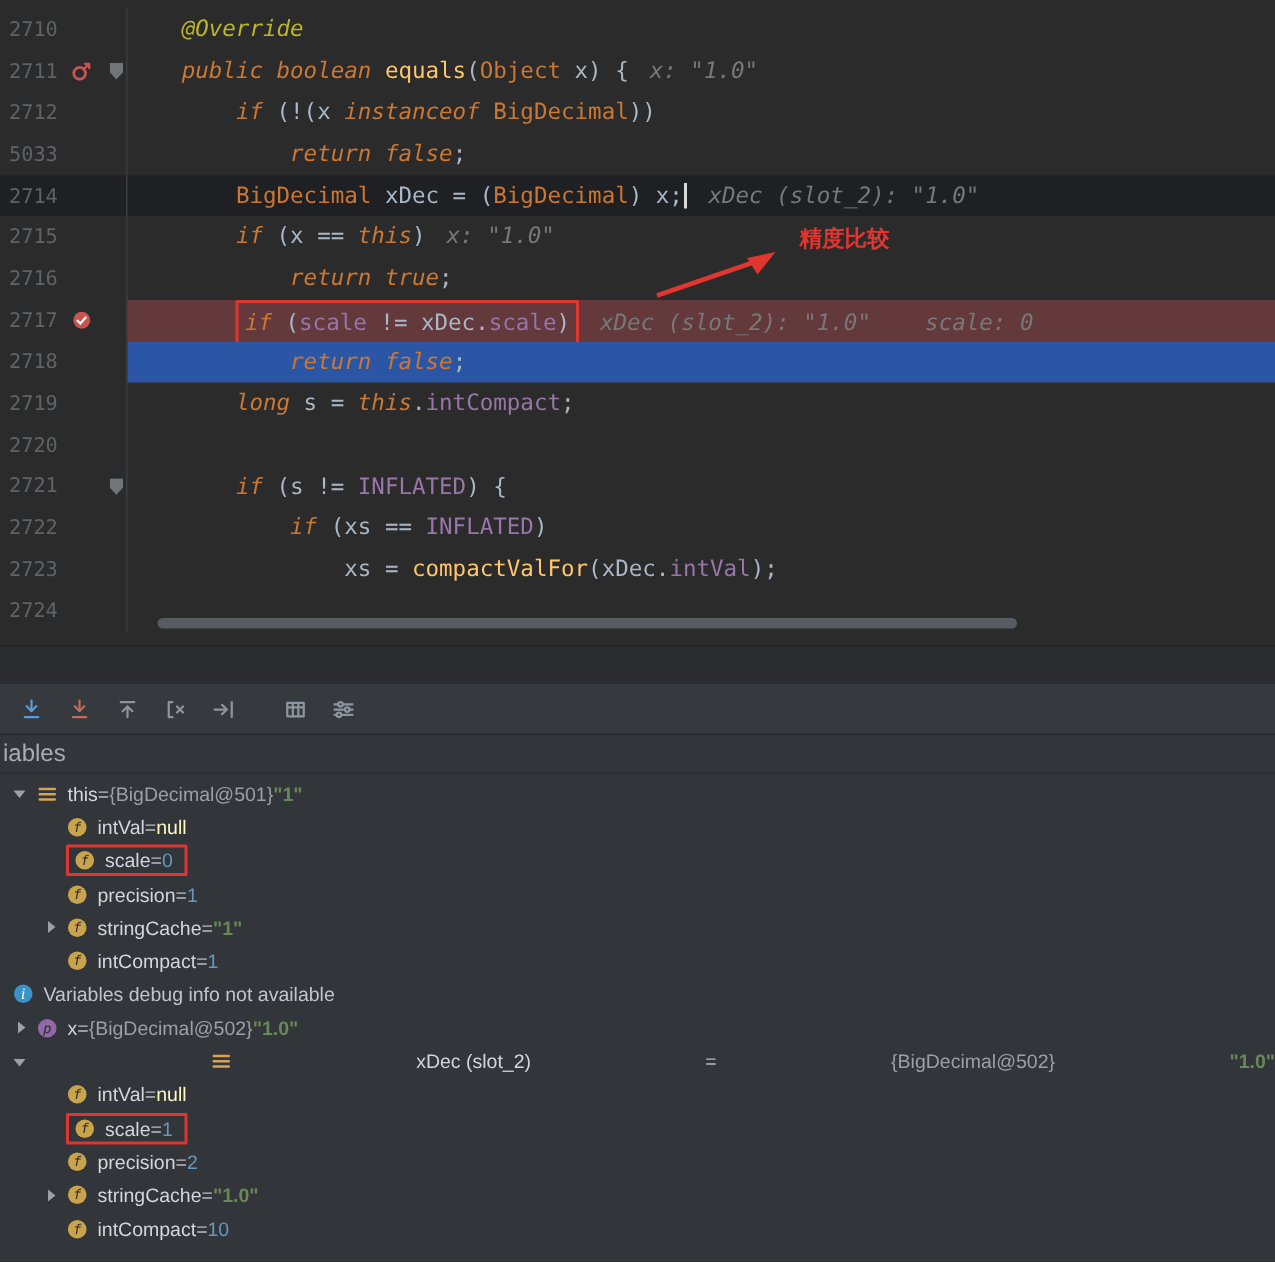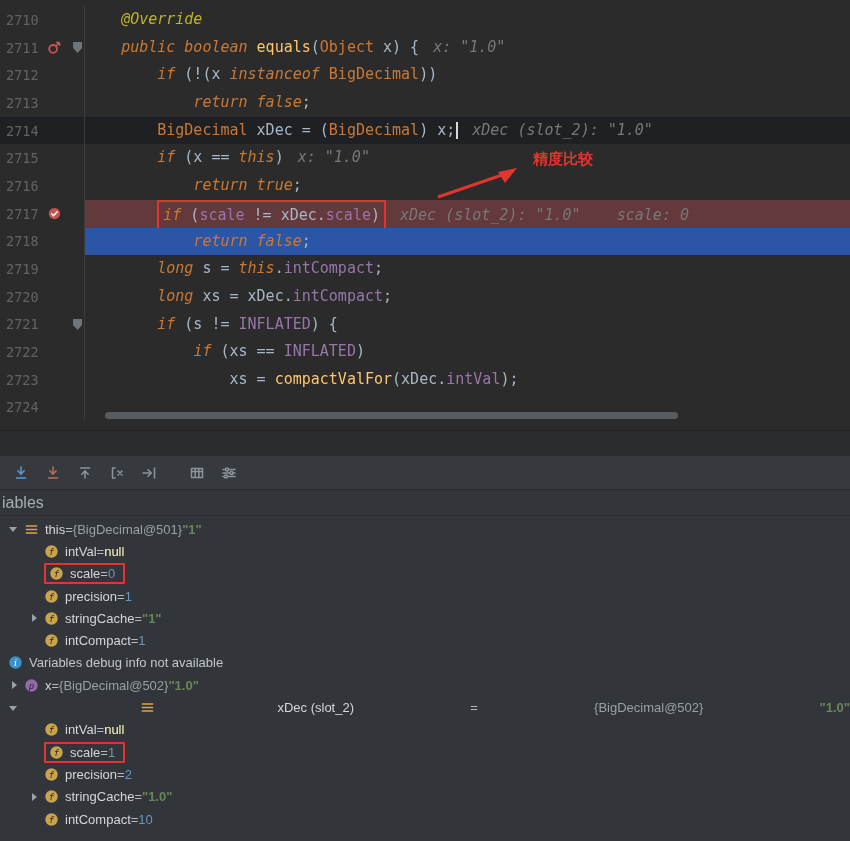--- a/index.html
+++ b/index.html
@@ -111,21 +111,21 @@
         <div class="crow" data-name="code-line">
           <div class="gutter" data-name="editor-gutter-cell">
             <span class="lnum" data-name="line-number">2712</span>
             <span class="gicon" data-name="gutter-icon-slot"></span>
             <span class="fold" data-name="fold-slot"></span>
           </div>
           <div class="ctext" data-name="code-text"><span class="t-pl" data-name="code-token">        </span><span class="t-kw" data-name="code-token">if</span><span class="t-pl" data-name="code-token"> (!(x </span><span class="t-kw" data-name="code-token">instanceof</span><span class="t-pl" data-name="code-token"> </span><span class="t-cls" data-name="code-token">BigDecimal</span><span class="t-pl" data-name="code-token">))</span></div>
         </div>
         <div class="crow" data-name="code-line">
           <div class="gutter" data-name="editor-gutter-cell">
-            <span class="lnum" data-name="line-number">2713</span>
+            <span class="lnum" data-name="line-number">5033</span>
             <span class="gicon" data-name="gutter-icon-slot"></span>
             <span class="fold" data-name="fold-slot"></span>
           </div>
           <div class="ctext" data-name="code-text"><span class="t-pl" data-name="code-token">            </span><span class="t-kw" data-name="code-token">return</span><span class="t-pl" data-name="code-token"> </span><span class="t-kw" data-name="code-token">false</span><span class="t-pl" data-name="code-token">;</span></div>
         </div>
         <div class="crow hl-caret" data-name="code-line">
           <div class="gutter" data-name="editor-gutter-cell">
             <span class="lnum" data-name="line-number">2714</span>
             <span class="gicon" data-name="gutter-icon-slot"></span>
             <span class="fold" data-name="fold-slot"></span>
@@ -176,21 +176,20 @@
             <span class="fold" data-name="fold-slot"></span>
           </div>
           <div class="ctext" data-name="code-text"><span class="t-pl" data-name="code-token">        </span><span class="t-kw" data-name="code-token">long</span><span class="t-pl" data-name="code-token"> s = </span><span class="t-kw" data-name="code-token">this</span><span class="t-pl" data-name="code-token">.</span><span class="t-fld" data-name="code-token">intCompact</span><span class="t-pl" data-name="code-token">;</span></div>
         </div>
         <div class="crow" data-name="code-line">
           <div class="gutter" data-name="editor-gutter-cell">
             <span class="lnum" data-name="line-number">2720</span>
             <span class="gicon" data-name="gutter-icon-slot"></span>
             <span class="fold" data-name="fold-slot"></span>
           </div>
-          <div class="ctext" data-name="code-text"><span class="t-pl" data-name="code-token">        </span><span class="t-kw" data-name="code-token">long</span><span class="t-pl" data-name="code-token"> xs = xDec.</span><span class="t-fld" data-name="code-token">intCompact</span><span class="t-pl" data-name="code-token">;</span></div>
         </div>
         <div class="crow" data-name="code-line">
           <div class="gutter" data-name="editor-gutter-cell">
             <span class="lnum" data-name="line-number">2721</span>
             <span class="gicon" data-name="gutter-icon-slot"></span>
             <span class="fold" data-name="fold-marker-icon">
               <span class="fold-shape" data-name="fold-marker-shape"></span>
             </span>
           </div>
           <div class="ctext" data-name="code-text"><span class="t-pl" data-name="code-token">        </span><span class="t-kw" data-name="code-token">if</span><span class="t-pl" data-name="code-token"> (s != </span><span class="t-const" data-name="code-token">INFLATED</span><span class="t-pl" data-name="code-token">) {</span></div>

